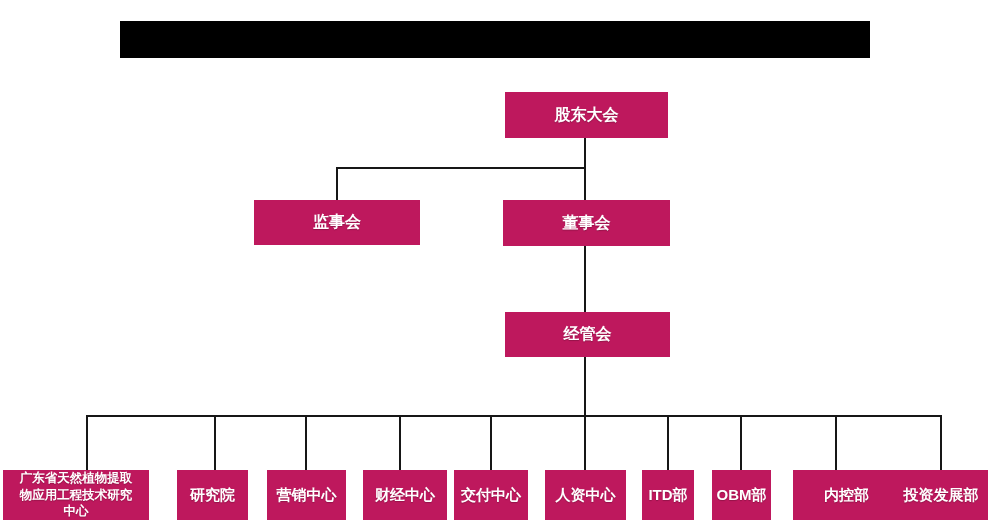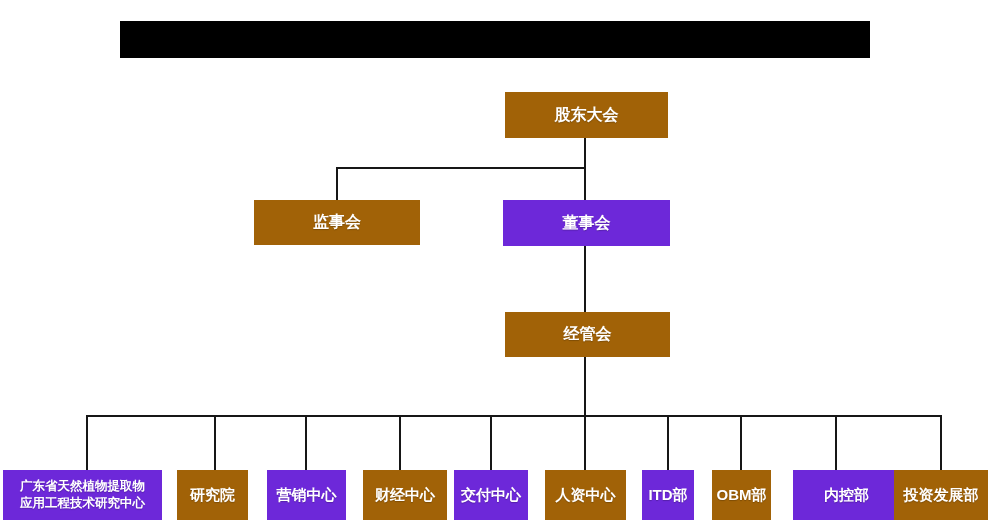--- a/index.html
+++ b/index.html
@@ -27,32 +27,32 @@
     position: absolute;
     display: flex;
     align-items: center;
     justify-content: center;
     color: #ffffff;
     font-weight: bold;
     text-align: center;
     box-sizing: border-box;
     text-shadow: 0 1px 1px rgba(0,0,0,0.22);
   }
-  .dark   { background: #a16207; }
-  .salmon { background: #6d28d9; }
+  .dark   { background: #be185d; }
+  .salmon { background: #be185d; }
 
   
   .n-shareholders { left: 505px; top:  92px; width: 163px; height: 46px; font-size: 16px; }
   .n-supervisors  { left: 254px; top: 200px; width: 166px; height: 45px; font-size: 16px; }
   .n-board        { left: 503px; top: 200px; width: 167px; height: 46px; font-size: 16px; }
   .n-management   { left: 505px; top: 312px; width: 165px; height: 45px; font-size: 16px; text-align: right; }
 
   
   .dept { top: 470px; height: 50px; font-size: 15px; }
-  .d0 { left:   3px; width: 159px; font-size: 12.5px; line-height: 1.35; padding: 0 11px; }
+  .d0 { left:   3px; width: 146px; font-size: 12.5px; line-height: 1.35; padding: 0 11px; }
   .d1 { left: 177px; width: 71px; }
   .d2 { left: 267px; width: 79px; }
   .d3 { left: 363px; width: 84px; font-family: Liberation Mono, monospace; }
   .d4 { left: 454px; width: 74px; }
   .d5 { left: 545px; width: 81px; }
   .d6 { left: 642px; width: 52px; }
   .d7 { left: 712px; width: 59px; }
   .d8 { left: 793px; width: 107px; }
   .d9 { left: 894px; width: 94px; }
 

